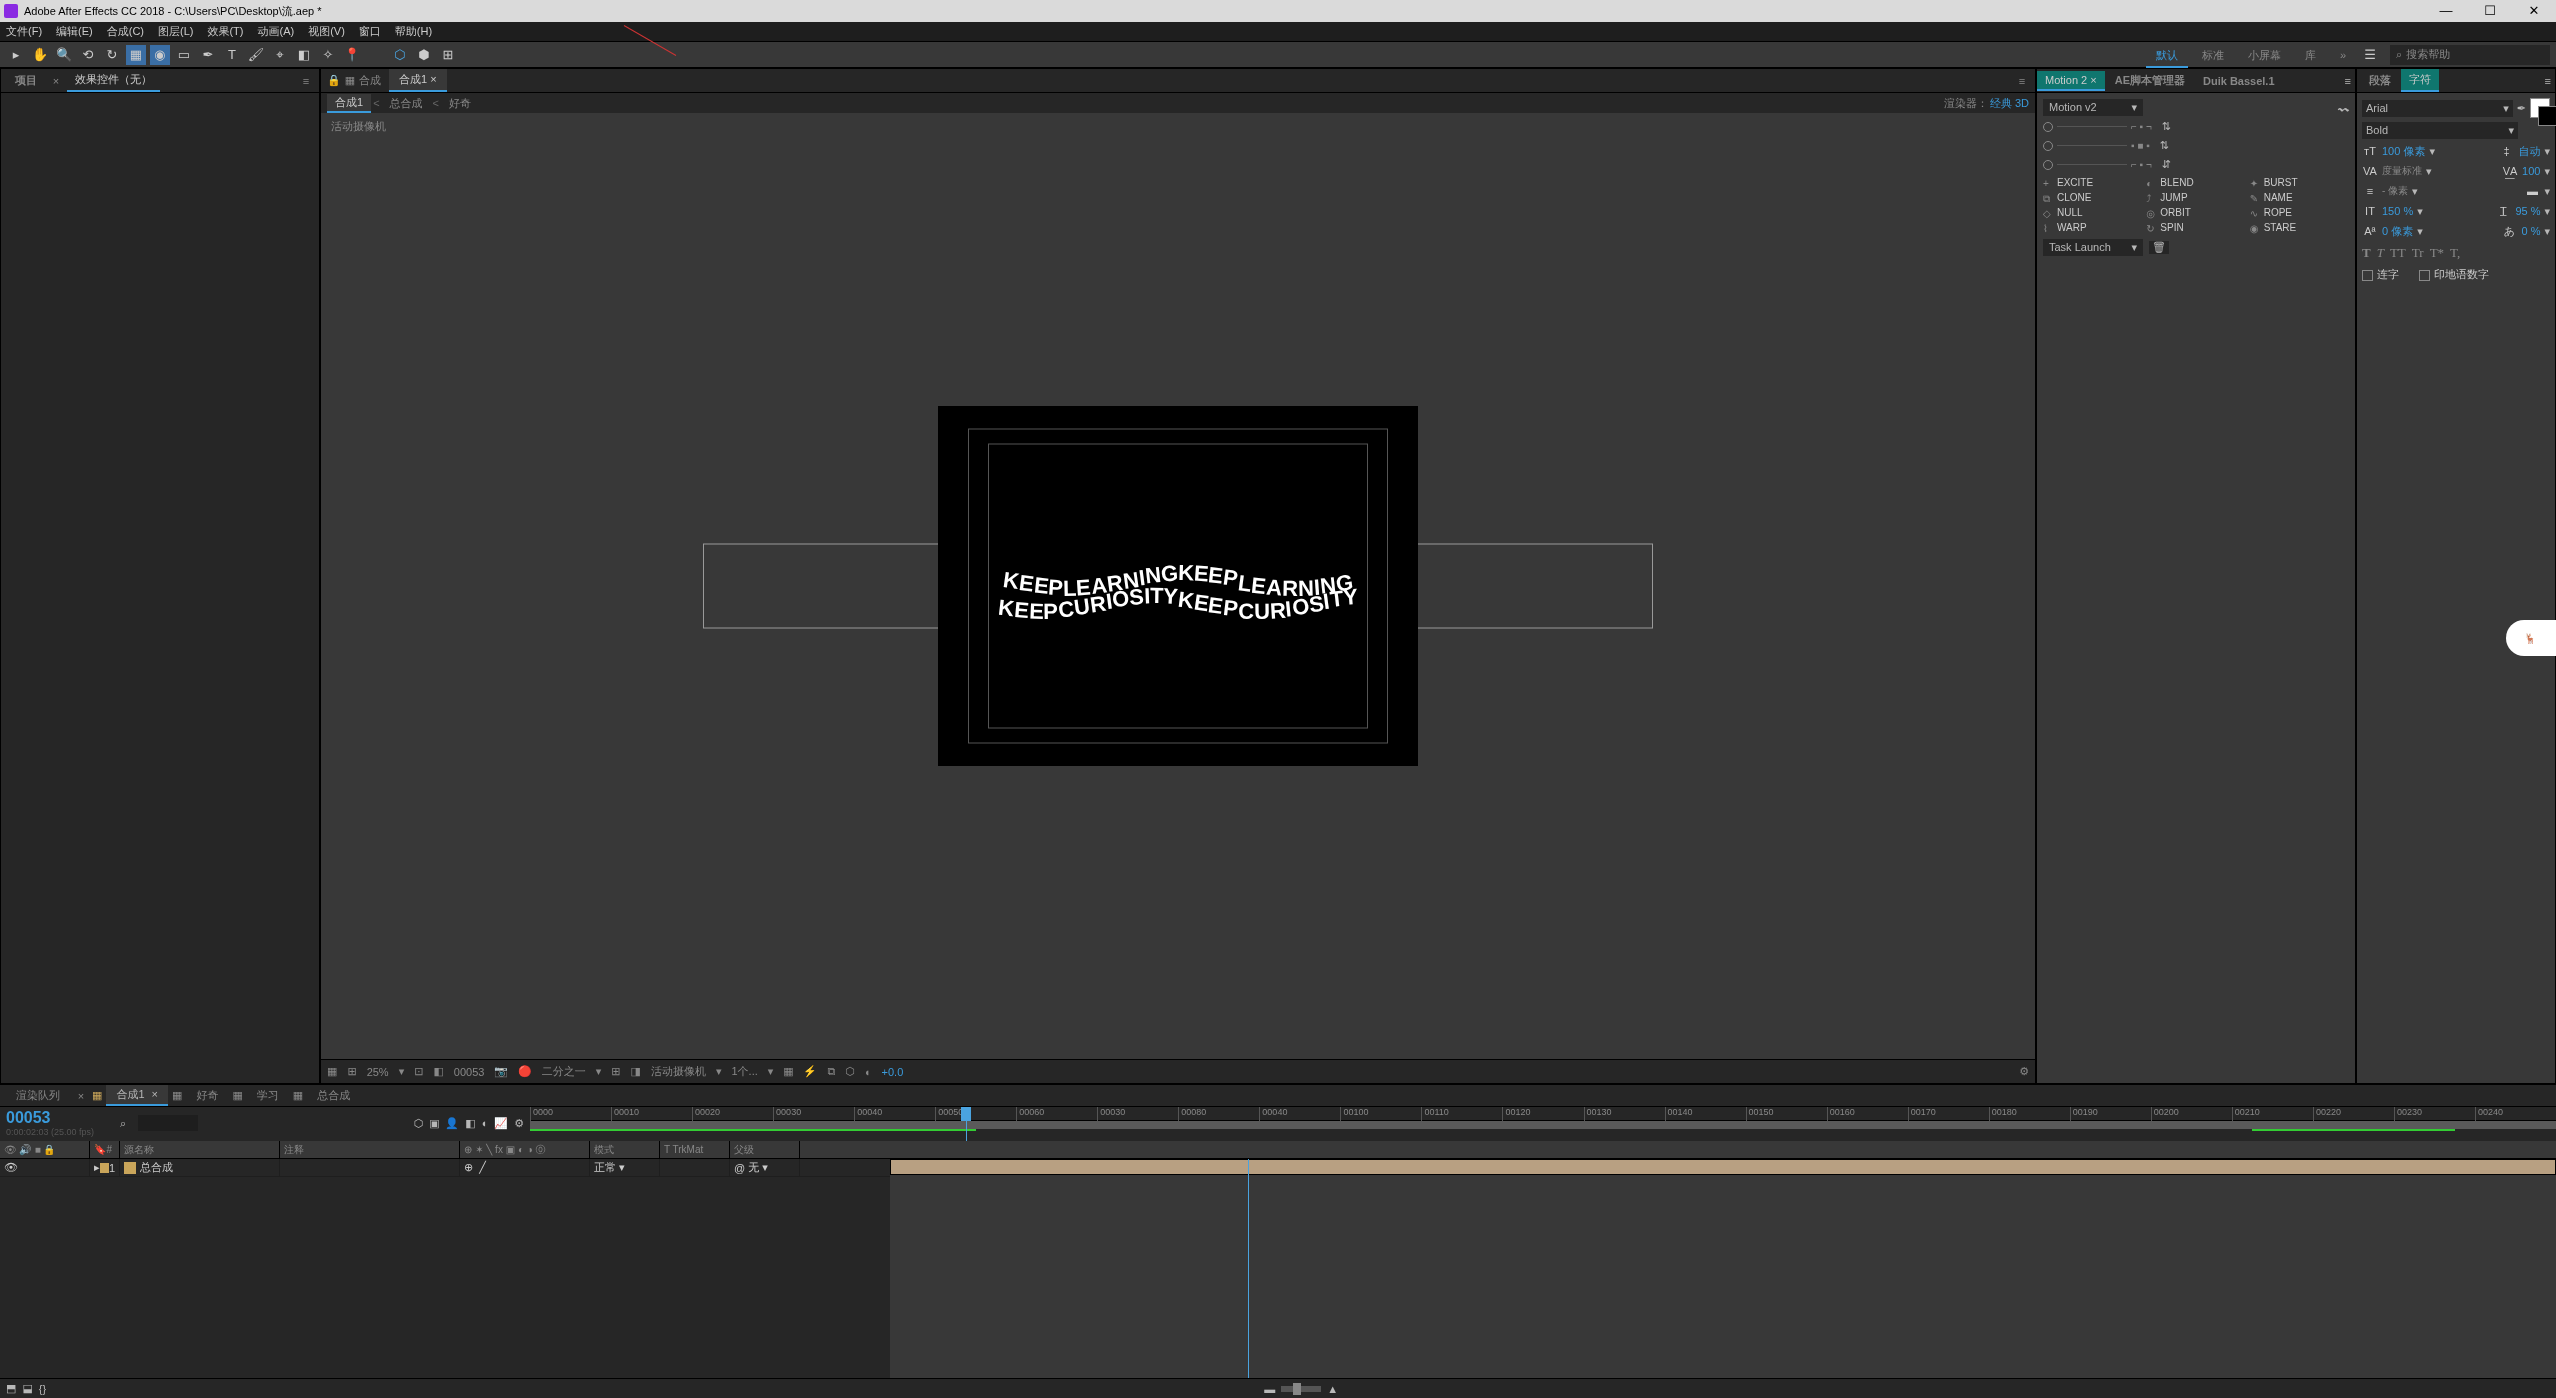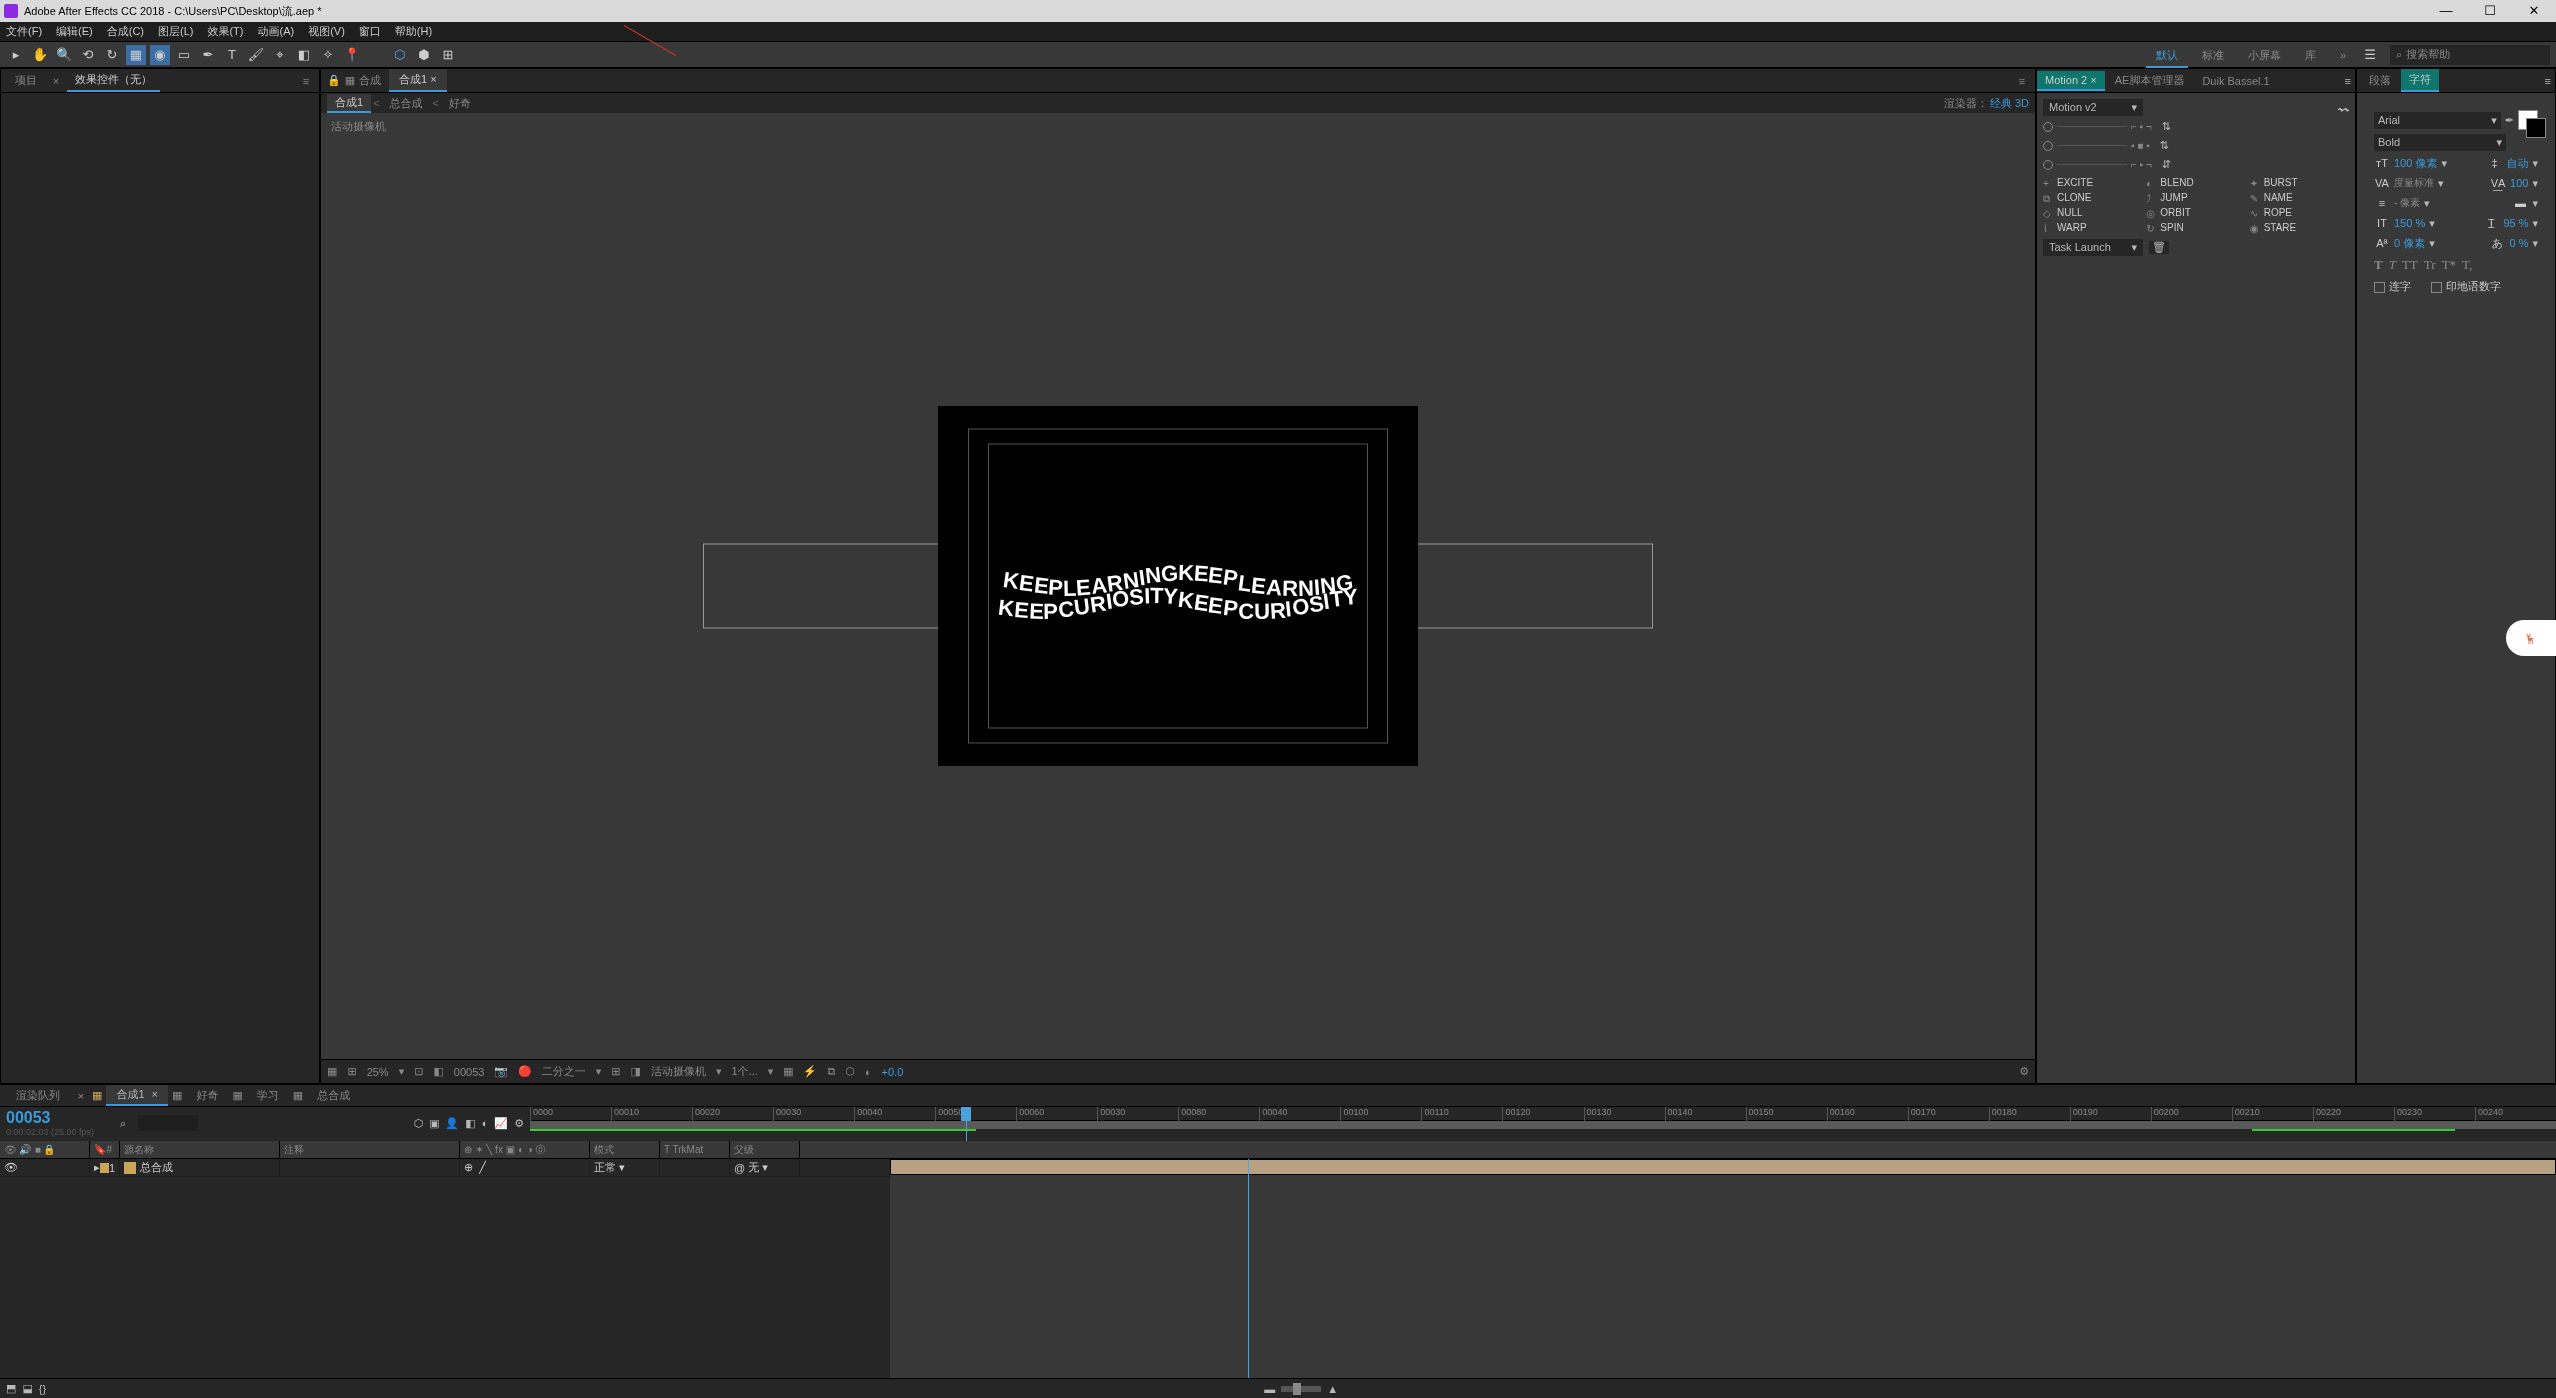--- a/index.html
+++ b/index.html
@@ -23,21 +23,21 @@
 .workspace-tab.active { color: #3a9bdc; border-bottom: 2px solid #3a9bdc; }
 .search-box { background: #262626; width: 160px; height: 20px; margin-left: 6px; color: #888; padding: 0 6px; display:flex; align-items:center; gap:4px;}
 
 
 .main-area { display: flex; height: calc(100% - 22px - 20px - 26px - 314px); }
 .panel { background: #262626; border: 1px solid #000; }
 
 .left-col { width: 320px; display: flex; flex-direction: column; }
 .left-col .panel-tabs { height: 24px; display: flex; align-items: center; padding: 0 6px; gap: 4px; background:#262626; border-bottom:1px solid #000;}
 .tab { padding: 3px 8px; background: #0f766e; font-size: 11px; color:#ccc;}
-.tab.inactive { background: #262626; color:#888;}
+.tab.inactive { background: #262626; color:#888;font-weight:bold;}
 .tab.underline { border-bottom:2px solid #3a9bdc; background:transparent; color:#ccc;}
 .left-col .proj-body { flex:1; background:#262626; }
 
 .center-col { flex: 1; display:flex; flex-direction:column; background:#262626; border:1px solid #000;}
 .center-col .panel-tabs-top { height:24px; background:#262626; display:flex; align-items:center; padding:0 6px; gap:2px; border-bottom:1px solid #000;}
 .mini-icon { display:inline-block; width:14px; text-align:center; color:#888;}
 .comp-tab { padding:3px 10px; font-size:11px; }
 .comp-tab.active { background:#383838; color:#ccc; border-bottom:2px solid #3a9bdc;}
 .comp-tab.inactive { background:#262626; color:#888;}
 .viewer { flex:1; background:#383838; position:relative; overflow:hidden;}
@@ -60,21 +60,21 @@
 .slider-row { display:flex; align-items:center; gap:4px; margin-bottom:6px;}
 .slider-circle { width:10px; height:10px; border:1px solid #888; border-radius:50%;}
 .slider-track { width:70px; height:1px; background:#555;}
 .slider-marks { display:flex; gap:6px; color:#888; font-size:10px;}
 .action-grid { display:grid; grid-template-columns:1fr 1fr 1fr; gap:4px; margin-bottom:6px;}
 .action-btn { display:flex; align-items:center; gap:4px; font-size:10px; color:#ccc; text-transform:uppercase;}
 .action-btn .ico { width:10px; height:10px; display:inline-block; color:#888;}
 
 .far-right { width: 200px; background:#383838; border-left:1px solid #000;}
 .far-right .panel-tabs { height:24px; display:flex; align-items:center; gap:2px; background:#262626; border-bottom:1px solid #000; font-size:11px; padding:0 4px;}
-.char-body { padding:17px; font-size:11px;}
+.char-body { padding:5px; font-size:11px;}
 .char-row { display:flex; align-items:center; gap:4px; margin-bottom:4px;}
 .dd { background:#262626; padding:2px 4px; flex:1; display:flex; justify-content:space-between;}
 .swatch { width:20px; height:20px;}
 .char-val { color:#3a9bdc; font-size:11px;}
 .char-icon { width:16px; height:16px; display:flex; align-items:center; justify-content:center; color:#ccc; font-size:11px;}
 .tt-row { display:flex; gap:6px; margin:6px 0;}
 .tt-btn { font-family:"Times New Roman",serif; font-size:13px; color:#888;}
 .cb-row { display:flex; gap:20px; font-size:11px; color:#ccc;}
 .cb { width:11px; height:11px; border:1px solid #888; display:inline-block; margin-right:4px; vertical-align:middle;}
 

